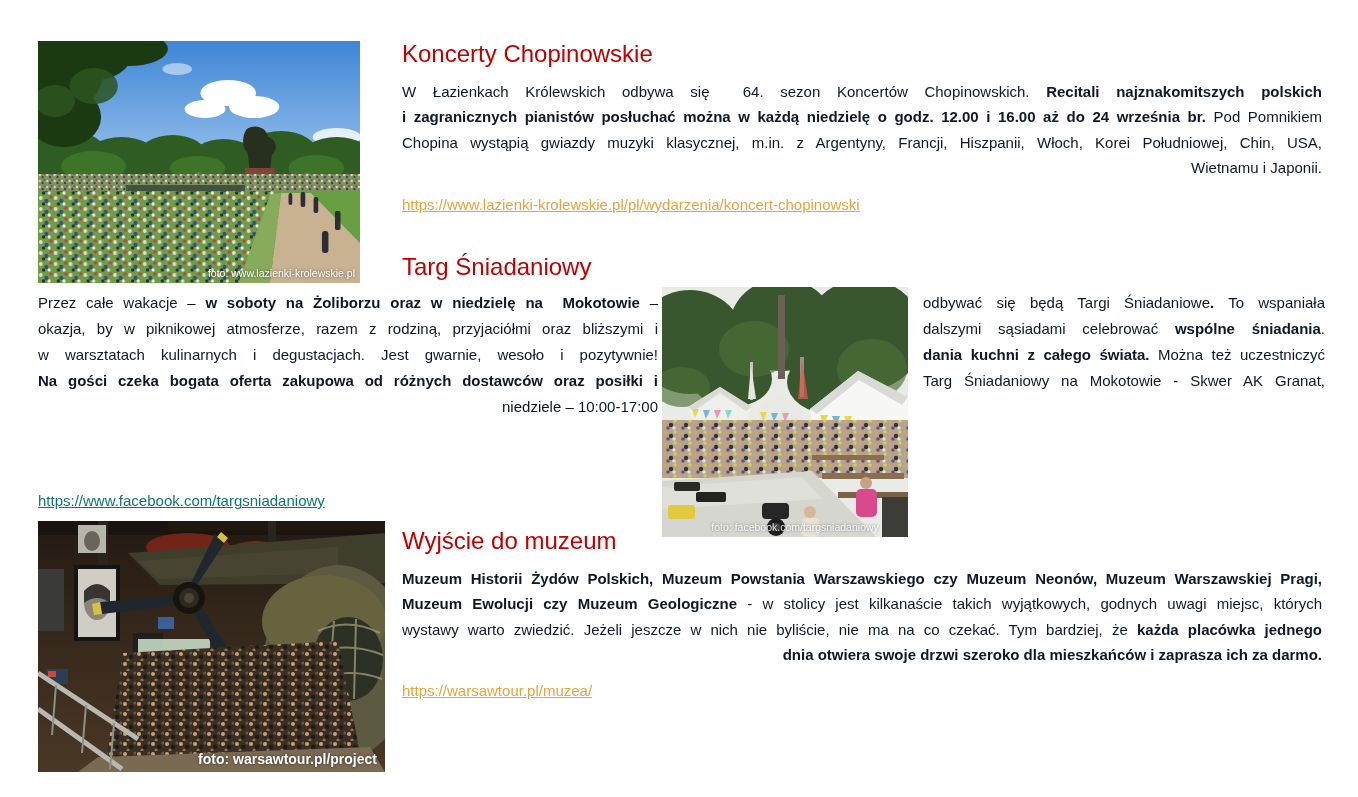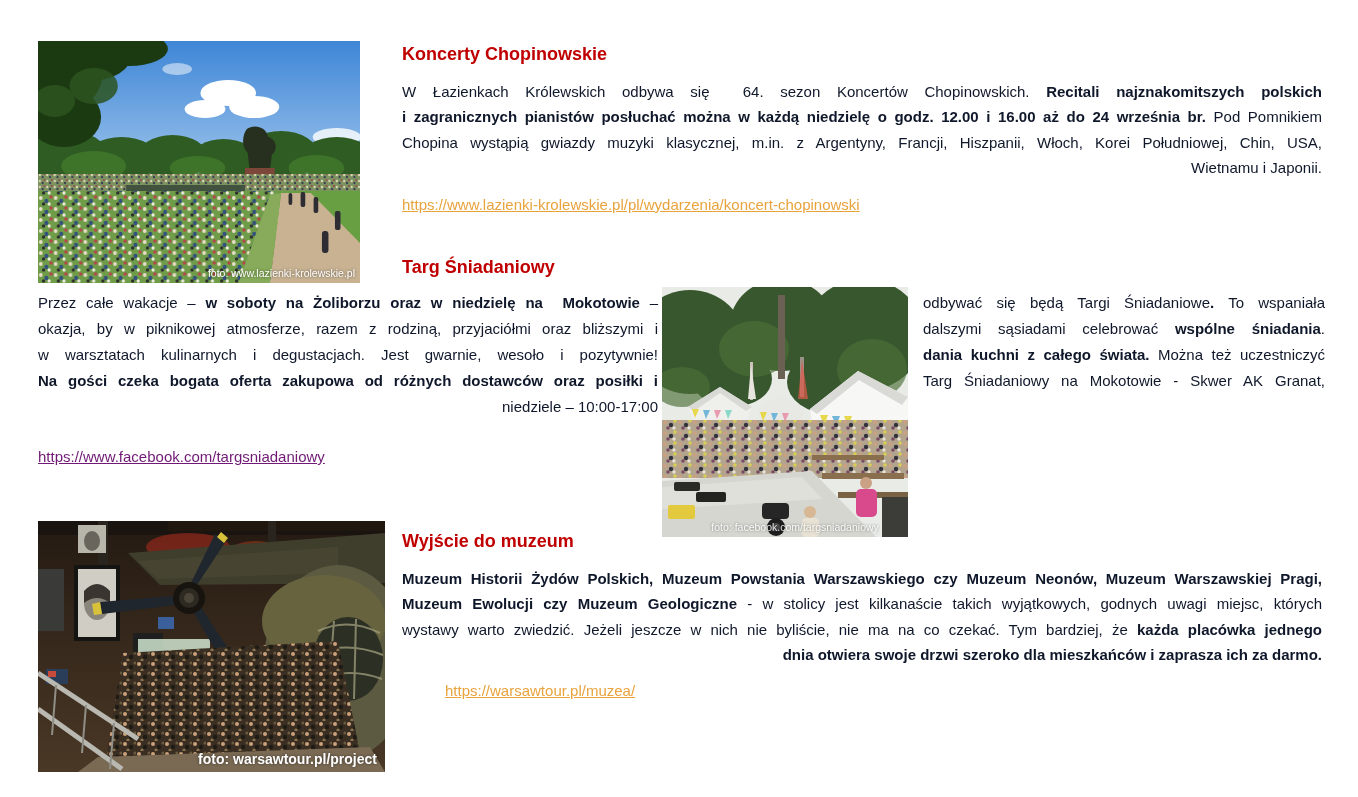--- a/index.html
+++ b/index.html
@@ -1,32 +1,32 @@
 <!DOCTYPE html>
 <html><head>
 <meta charset="utf-8">
 <style>
   * { margin:0; padding:0; box-sizing:border-box; }
   html,body { background:#ffffff; }
   body { font-family:"Liberation Sans", sans-serif; }
   .page { position:relative; width:1358px; height:797px; background:#ffffff; overflow:hidden; }
 
-  .heading { position:absolute; font-size:18px; font-weight:bold; color:#c00000; line-height:22px;text-align:right; }
+  .heading { position:absolute; font-size:24px; font-weight:normal; color:#c00000; line-height:22px;text-align:right; }
   .tblock  { position:absolute; color:#0f172a; font-size:15px; }
   .tline   { text-align:right; }
   .tline.just { text-align:justify; text-align-last:justify; }
   .tline span { white-space:pre-wrap; }
   .b { font-weight:bold; }
 
   .s1 .tline, .s3 .tline { line-height:25.4px; height:25.4px; }
   .s2 .tline { line-height:26px; height:26px; }
 
   .doc-link { position:absolute; font-size:15px; text-decoration:underline; display:inline-block; }
   .link-orange { color:#e8a33d; }
-  .link-dark   { color:#701a75; }
+  .link-dark   { color:#0f766e;margin-top:44px; }
 
   .photo { position:absolute; overflow:hidden; }
   .photo svg { display:block; width:100%; height:100%; }
   .photo-caption { position:absolute; color:#ffffff; font-size:10.5px; text-shadow:0 0 3px rgba(0,0,0,.55); white-space:nowrap; }
   .cap-br { right:5px; bottom:4px; }
   .cap-bc { left:50%; transform:translateX(-44%); bottom:4px; opacity:.85; }
   .cap-big { right:8px; bottom:5px; font-size:14px; font-weight:bold; }
 </style>
 </head>
 <body>
@@ -282,15 +282,15 @@
 
   <div class="heading" style="left:402px; top:530px;">Wyjście do muzeum</div>
 
   <div class="tblock s3" style="left:402px; top:566px; width:920px;">
       <div class="tline just"><span class="b">Muzeum Historii Żydów Polskich, Muzeum Powstania Warszawskiego czy Muzeum Neonów, Muzeum Warszawskiej Pragi,</span></div>
       <div class="tline just"><span class="b">Muzeum Ewolucji czy Muzeum Geologiczne</span><span> - w stolicy jest kilkanaście takich wyjątkowych, godnych uwagi miejsc, których</span></div>
       <div class="tline just"><span>wystawy warto zwiedzić. Jeżeli jeszcze w nich nie byliście, nie ma na co czekać. Tym bardziej, że </span><span class="b">każda placówka jednego</span></div>
       <div class="tline"><span class="b">dnia otwiera swoje drzwi szeroko dla mieszkańców i zaprasza ich za darmo.</span></div>
     </div>
 
-  <a class="doc-link link-orange" style="left:402px; top:682px;margin-left:43px;" href="#">https://warsawtour.pl/muzea/</a>
+  <a class="doc-link link-orange" style="left:402px; top:682px;" href="#">https://warsawtour.pl/muzea/</a>
 
 </div>
 
 </body></html>

